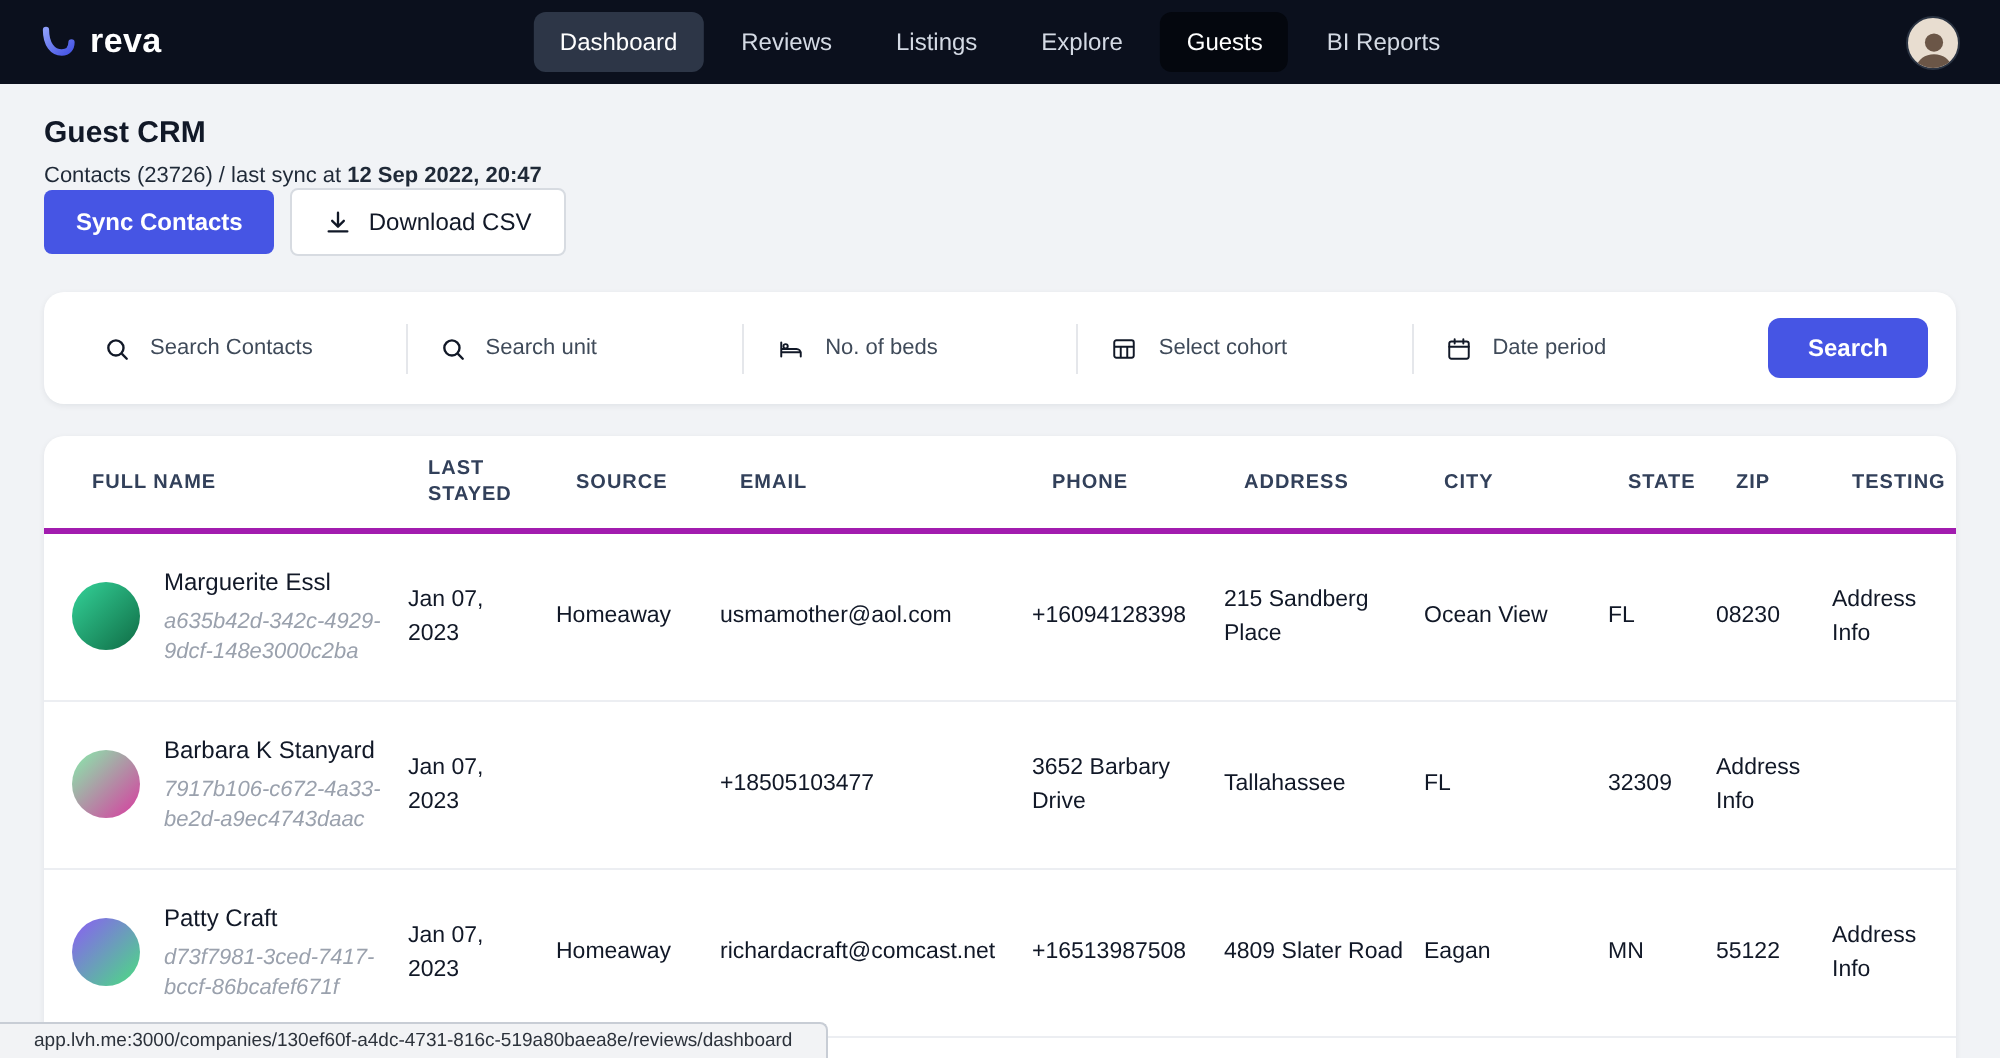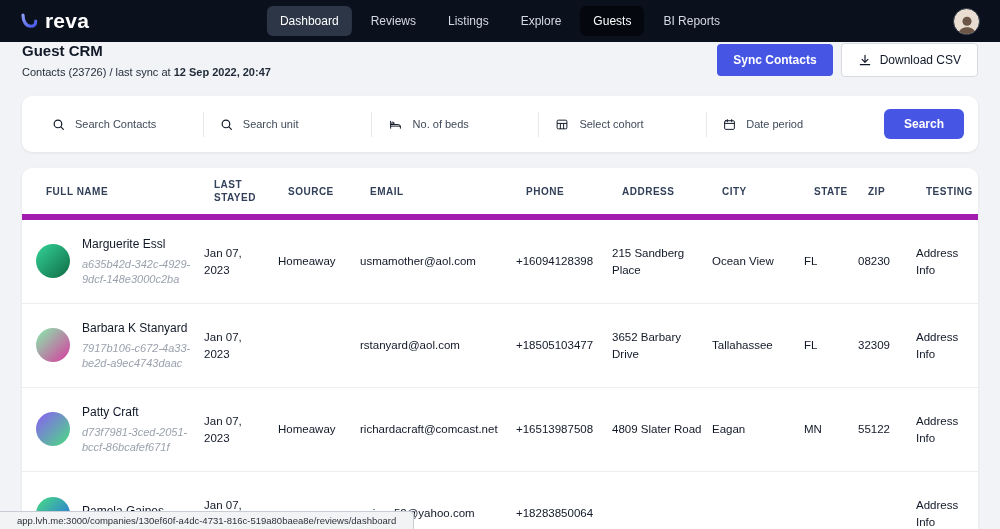--- a/index.html
+++ b/index.html
@@ -10,36 +10,36 @@
     font-family:"Liberation Sans", sans-serif;
     color:#111827;
   }
   
   .navbar {
     position:relative; height:42px; background:#0b101d;
     display:flex; align-items:center; justify-content:space-between;
     padding:0 20px;
   }
   .brand { display:flex; align-items:center; gap:7px; cursor:pointer; }
-  .brand-name { color:#ffffff; font-size:21px; font-weight:700; letter-spacing:.2px; }
+  .brand-name { color:#ffffff; font-size:17px; font-weight:700; letter-spacing:.2px; }
   .nav { position:absolute; left:50%; transform:translateX(-50%); display:flex; gap:6px; align-items:center; }
   .nav-item {
     color:#d4dae4; font-size:12px; padding:8px 13px; border-radius:6px;
     cursor:pointer; white-space:nowrap;
   }
   .nav-item.active-primary { background:#2d3647; color:#ffffff; }
   .nav-item.active-dark { background:#04070e; color:#ffffff; }
   .nav-avatar {
     width:27px; height:27px; border-radius:50%; background:#e8ddd0;
     overflow:hidden; cursor:pointer; display:flex; align-items:flex-end; justify-content:center;
     border:1px solid #2a3342;
   }
   
   .page { padding:0 22px; }
-  .page-header { display:flex; justify-content:space-between; margin-top:0; }
+  .page-header { display:flex; justify-content:space-between; margin-top:16px;flex-direction:column; }
   .page-title { font-size:15px; font-weight:700; }
   .page-sub { font-size:11px; margin-top:7px; color:#1f2937; }
   .page-sub b { font-weight:700; }
   .header-actions { display:flex; gap:8px; align-items:center; }
   .btn {
     display:flex; align-items:center; gap:8px;
     font-size:12px; border-radius:4px; padding:9px 16px; cursor:pointer;
     font-family:"Liberation Sans", sans-serif;
   }
   .btn-primary { color:#ffffff; font-weight:700; border:none; }
@@ -60,21 +60,21 @@
   
   .table-card {
     margin-top:16px; background:#ffffff; border-radius:10px 10px 0 0;
     box-shadow:0 1px 3px rgba(16,24,40,.07);
   }
   .thead, .trow {
     display:grid;
     grid-template-columns:168px 74px 82px 156px 96px 100px 92px 54px 58px 1fr;
     padding:0 14px;
   }
-  .thead { border-bottom:6px solid #a21caf;padding-left:24px; }
+  .thead { border-bottom:3px solid #a21caf;padding-left:24px; }
   .th {
     font-size:10px; font-weight:700; letter-spacing:.5px; color:#32405a;
     padding:10px 8px 10px 0; display:flex; align-items:center; min-height:46px;
     text-transform:uppercase; line-height:1.3;
   }
   .trow { border-bottom:1px solid #eceef2; min-height:84px; align-items:center; cursor:pointer; }
   .td { font-size:11.5px; color:#111827; padding-right:10px; line-height:1.45; }
   .cell-name { display:flex; align-items:center; gap:12px; }
   .avatar { width:34px; height:34px; border-radius:50%; flex:none; }
   .contact-name { font-size:12px; color:#111827; margin-bottom:3px; }
@@ -216,35 +216,34 @@
     <div class="trow">
       <div class="td cell-name">
         <div class="avatar" style="background: linear-gradient(135deg, rgb(134, 239, 172), rgb(217, 57, 159));"></div>
         <div>
           <div class="contact-name">Barbara K Stanyard</div>
           <div class="contact-uuid">7917b106-c672-4a33-be2d-a9ec4743daac</div>
         </div>
       </div>
       <div class="td">Jan 07, 2023</div>
       <div class="td"></div>
-      <div class="td">rstanyard@aol.com</div>
       <div class="td">+18505103477</div>
       <div class="td">3652 Barbary Drive</div>
       <div class="td">Tallahassee</div>
       <div class="td">FL</div>
       <div class="td">32309</div>
       <div class="td">Address Info</div>
     </div>
 
     <div class="trow">
       <div class="td cell-name">
         <div class="avatar" style="background: linear-gradient(135deg, rgb(139, 92, 246), rgb(74, 222, 128));"></div>
         <div>
           <div class="contact-name">Patty Craft</div>
-          <div class="contact-uuid">d73f7981-3ced-2051-bccf-86bcafef671f</div>
+          <div class="contact-uuid">d73f7981-3ced-7417-bccf-86bcafef671f</div>
         </div>
       </div>
       <div class="td">Jan 07, 2023</div>
       <div class="td">Homeaway</div>
       <div class="td">richardacraft@comcast.net</div>
       <div class="td">+16513987508</div>
       <div class="td">4809 Slater Road</div>
       <div class="td">Eagan</div>
       <div class="td">MN</div>
       <div class="td">55122</div>

